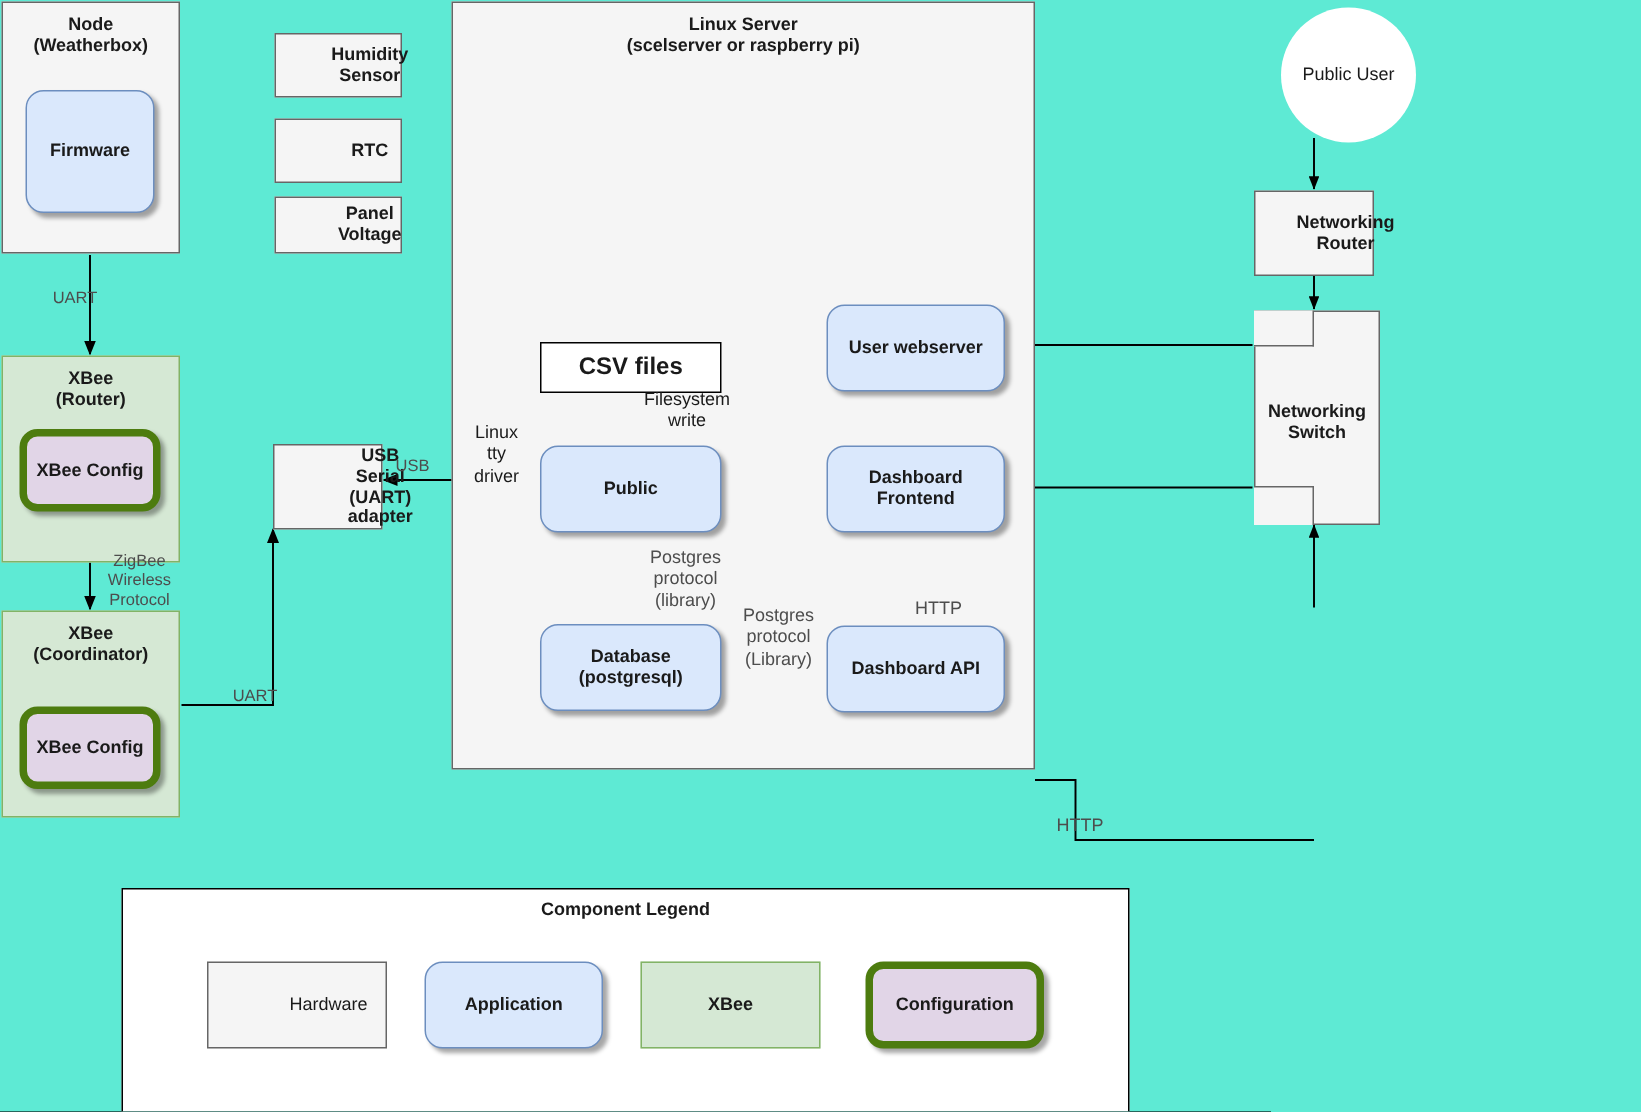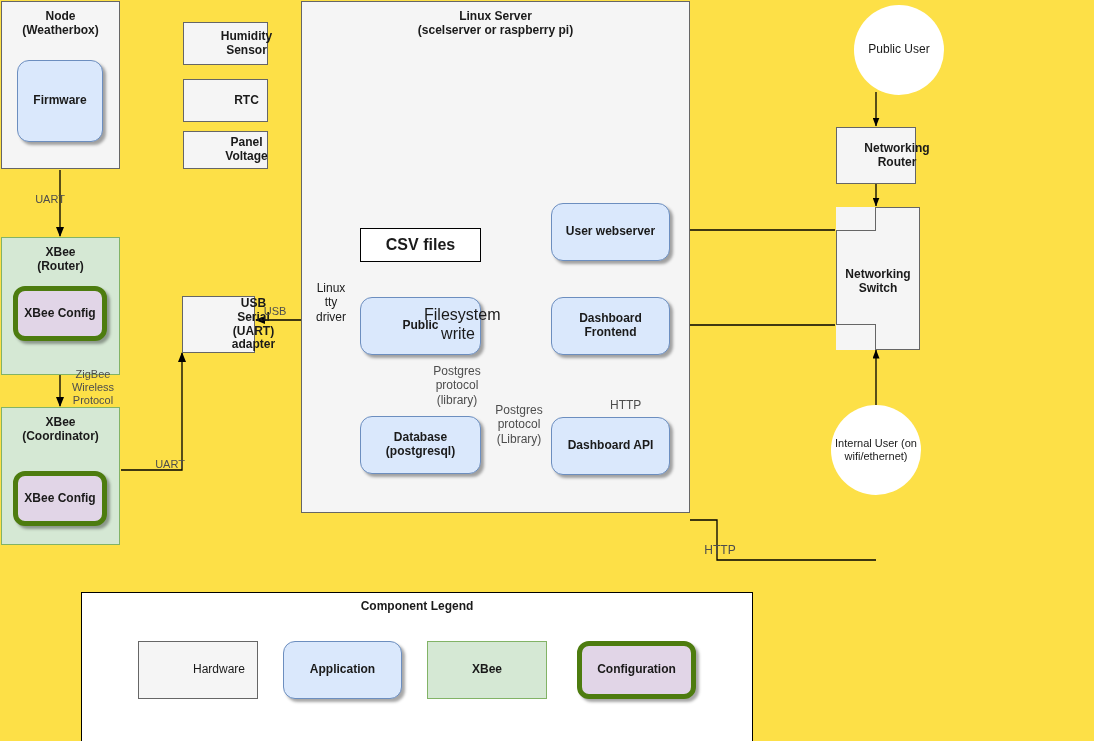--- a/index.html
+++ b/index.html
@@ -5,21 +5,21 @@
 <style>
   html, body {
     margin: 0;
     padding: 0;
     background: #000000;
   }
   #canvas {
     position: relative;
     width: 1094px;
     height: 741px;
-    background: #fde047;
+    background: #5eead4;
     font-family: "Liberation Sans", sans-serif;
     overflow: hidden;
   }
   .node {
     position: absolute;
     box-sizing: border-box;
     display: flex;
     align-items: center;
     justify-content: center;
     text-align: center;
@@ -277,34 +277,31 @@
 Router</span>
   </div>
 
   <div class="switch-shape" style="left:836px; top:207px; width:84px; height:143px;">
     <div class="notch" style="left:-1px; top:-1px; width:40px; height:24px;"></div>
     <div class="notch-b" style="left:-1px; bottom:-1px; width:40px; height:26px;"></div>
     <div class="switch-label" style="top:59px; white-space:pre-line;">Networking
 Switch</div>
   </div>
 
-  <div class="node actor" style="left:831px; top:405px; width:90px; height:90px; font-size:11px;">
-    <span>Internal User (on wifi/ethernet)</span>
-  </div>
 
   <div class="edge-label" style="left:20px; top:193px; width:60px;">UART</div>
   <div class="edge-label" style="left:58px; top:368px; width:70px;">ZigBee
 Wireless
 Protocol</div>
   <div class="edge-label" style="left:140px; top:458px; width:60px;">UART</div>
   <div class="edge-label" style="left:255px; top:305px; width:40px;">USB</div>
   <div class="edge-label on-white" style="left:306px; top:281px; width:50px; color:#1a1a1a; font-size:12px;">Linux
 tty
 driver</div>
-  <div class="edge-label on-white" style="left:424px; top:259px; width:68px; color:#1a1a1a; font-size:16px; margin-top:46px;">Filesystem
+  <div class="edge-label on-white" style="left:424px; top:259px; width:68px; color:#1a1a1a; font-size:12px; ">Filesystem
 write</div>
   <div class="edge-label" style="left:424px; top:364px; width:66px; font-size:12px;">Postgres
 protocol
 (library)</div>
   <div class="edge-label" style="left:486px; top:403px; width:66px; font-size:12px;">Postgres
 protocol
 (Library)</div>
   <div class="edge-label" style="left:610px; top:398px; width:40px; font-size:12px; text-align:left;">HTTP</div>
   <div class="edge-label" style="left:700px; top:543px; width:40px; font-size:12px;">HTTP</div>
 

